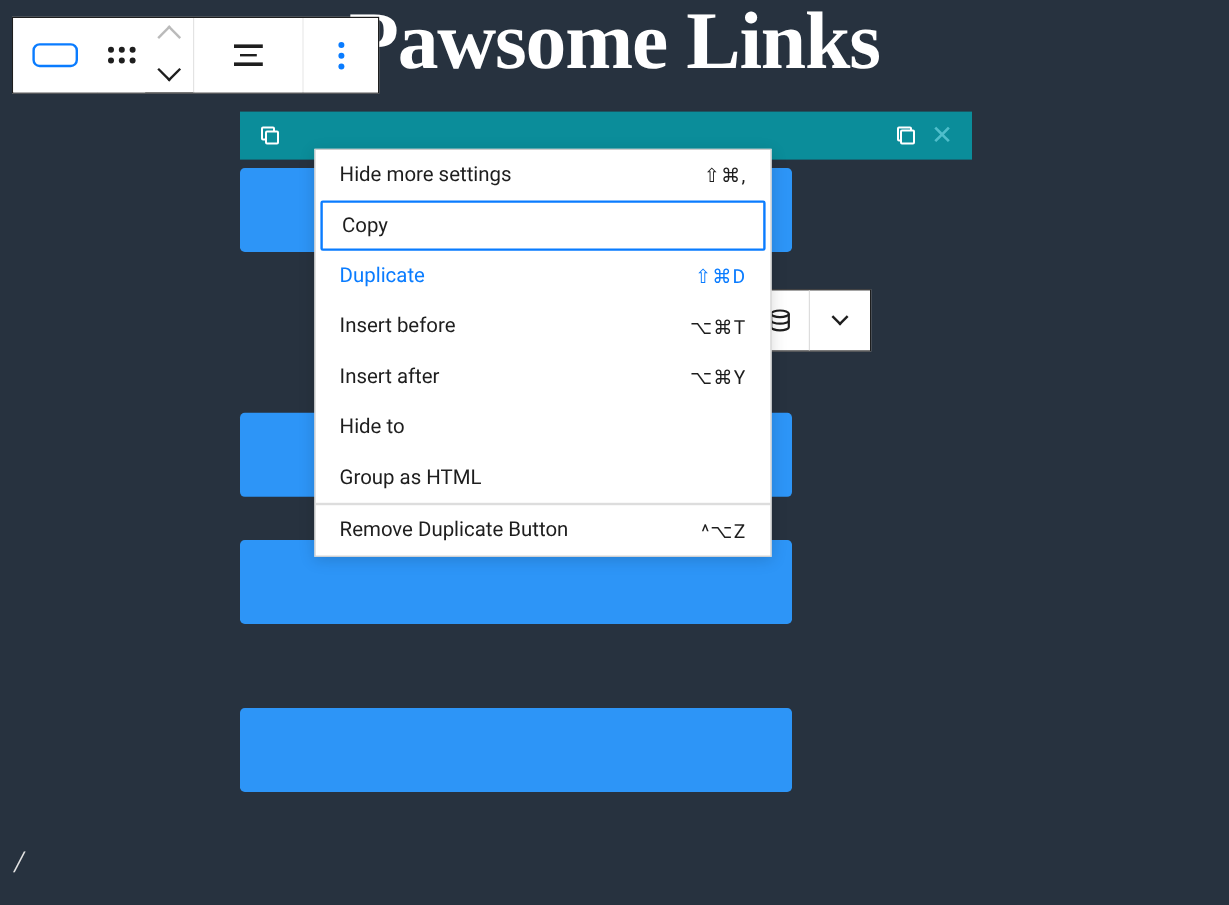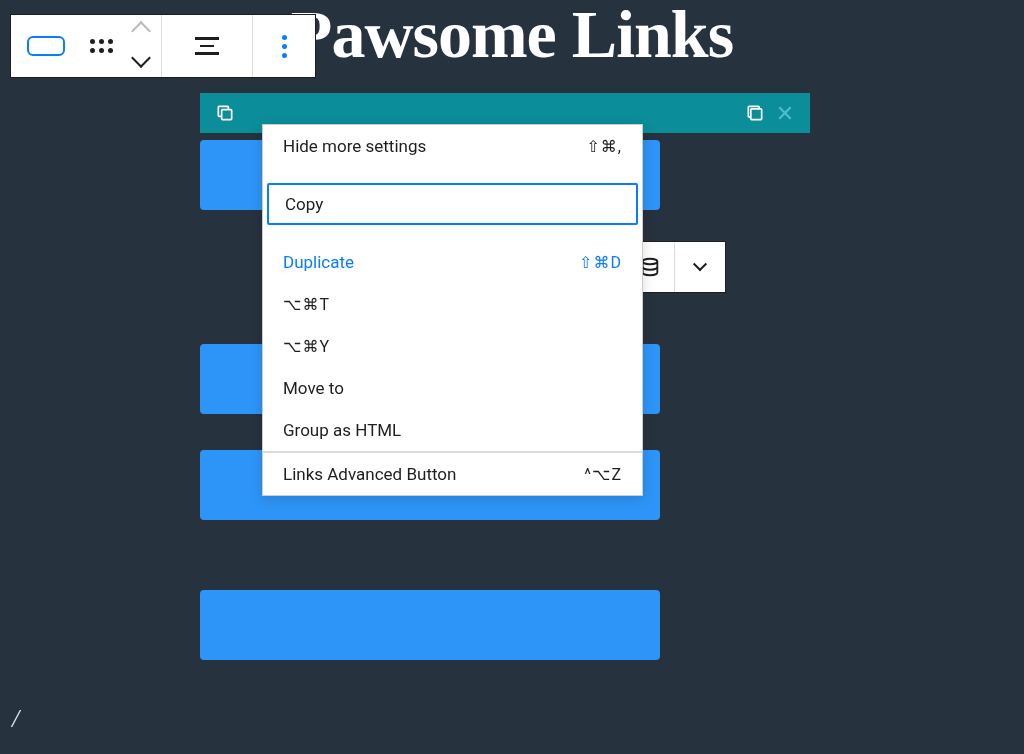--- a/index.html
+++ b/index.html
@@ -170,21 +170,21 @@
       padding: 0 20px;
       height: 42px;
       font-size: 17px;
       color: #1e1e1e;
       cursor: pointer;
     }
     .dd-item .label { flex: 1; }
     .dd-item .sc { color: #1e1e1e; font-size: 16px; letter-spacing: 1px; }
     .dd-item.hover {
       border: 2px solid #0a7cff;
-      margin: 16px 4px;
+      margin: 0 4px;
       border-radius: 2px;
       padding: 0 16px;
     }
     .dd-item.active { color: #0a7cff; }
     .dd-item.active .sc { color: #0a7cff; }
     .dd-sep { height: 1px; background: #ddd; }
     .dd-item svg { width:20px; height:20px; }
     
     .slash {
       position: absolute;
@@ -285,32 +285,34 @@
   </div>
   <div class="dd-item hover">
     <span class="label">Copy</span>
     <span class="sc"></span>
   </div>
   <div class="dd-item active">
     <span class="label">Duplicate</span>
     <span class="sc">⇧⌘D</span>
   </div>
   <div class="dd-item">
+    <span class="label">Insert before</span>
     <span class="sc">⌥⌘T</span>
   </div>
   <div class="dd-item">
+    <span class="label">Insert after</span>
     <span class="sc">⌥⌘Y</span>
   </div>
   <div class="dd-item">
-    <span class="label">Move to</span>
+    <span class="label">Hide to</span>
   </div>
   <div class="dd-item">
     <span class="label">Group as HTML</span>
   </div>
   <div class="dd-sep"></div>
   <div class="dd-sep"></div>
   <div class="dd-item">
-    <span class="label">Links Advanced Button</span>
+    <span class="label">Remove Duplicate Button</span>
     <span class="sc">^⌥Z</span>
   </div>
 </div>
 
 <div class="slash">/</div>
 
 </body></html>

